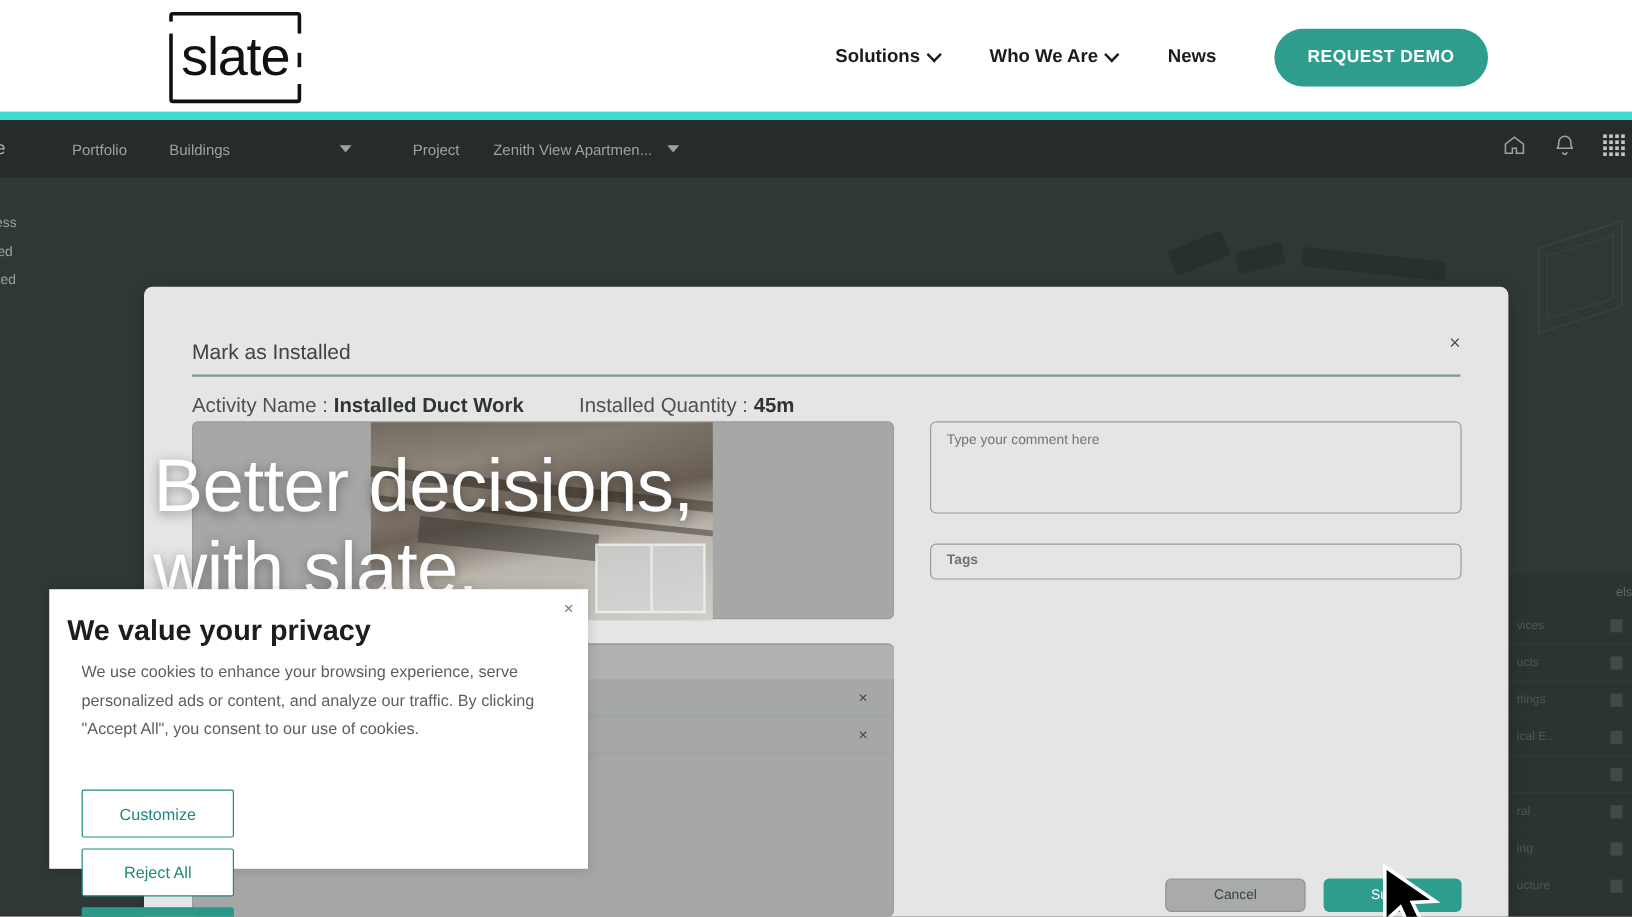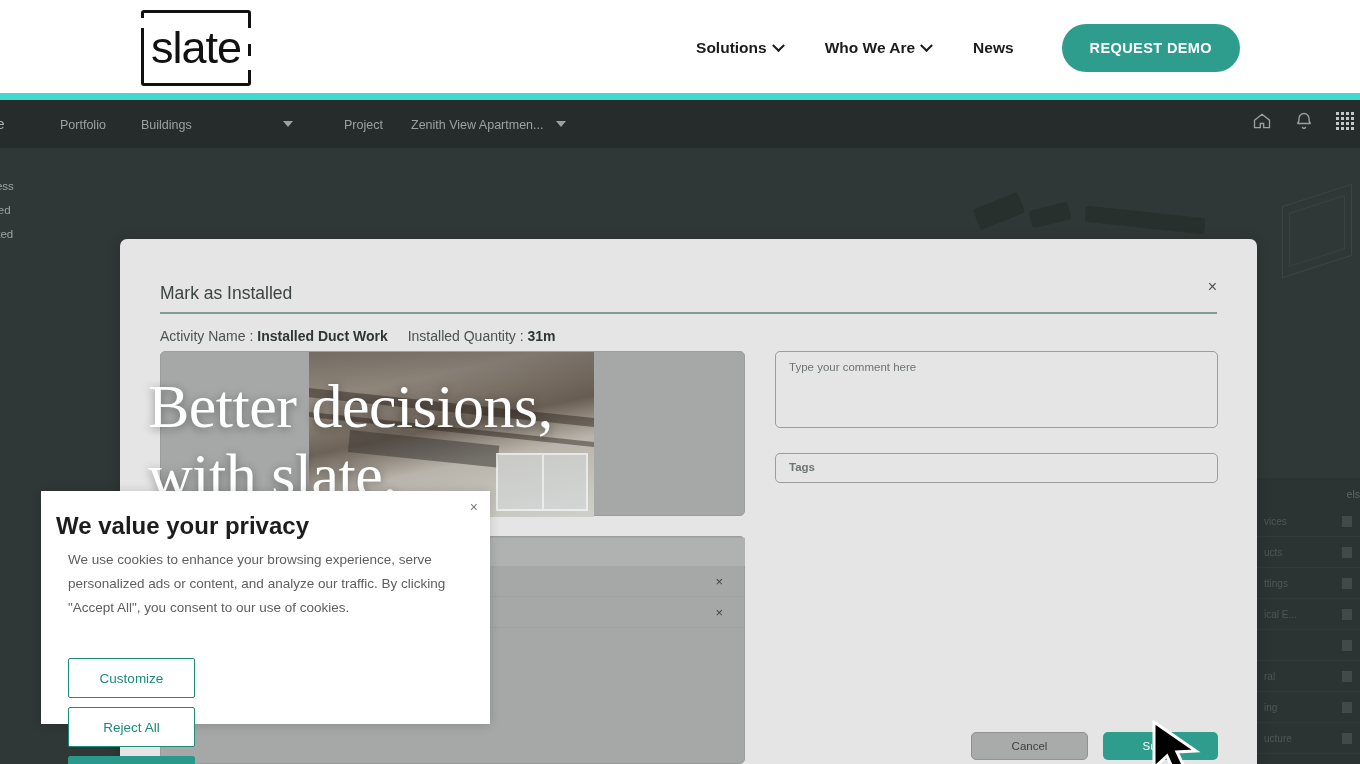--- a/index.html
+++ b/index.html
@@ -145,21 +145,21 @@
   .modal-close {
     position: absolute; right: 40px; top: 40px;
     font-size: 16px; color: #4a514f; cursor: pointer; line-height: 1;
   }
   .modal-rule {
     position: absolute; left: 40px; top: 73px; width: 1057px; height: 2px;
     background: #7f9d97;
   }
   .meta-row {
     position: absolute; left: 40px; top: 89px;
-    display: flex; gap: 20px; font-size: 14px; color: #4b5250;
+    display: flex; gap: 46px; font-size: 17px; color: #4b5250;
   }
   .meta-row b { color: #2e3533; }
   .panel {
     position: absolute; background: #a6a8a7;
     border: 1px solid #9a9d9c; border-radius: 5px;
   }
   .photo-panel { left: 40px; top: 112px; width: 585px; height: 165px; }
   .photo {
     position: absolute; left: 148px; top: 0px; width: 285px; height: 165px;
     background:
@@ -199,22 +199,22 @@
     color: #3b4240; font-size: 11.5px; cursor: pointer;
   }
   .btn-submit {
     position: absolute; left: 983px; top: 493px; width: 115px; height: 28px;
     border: none; border-radius: 5px; background: #2f9d8e;
     color: #ffffff; font-size: 11.5px; cursor: pointer;
   }
 
   
   .hero {
-    position: absolute; left: 148px; top: 372px;
-    z-index: 30; pointer-events: none; font-family: Liberation Serif, serif;
+    position: absolute; left: 128px; top: 372px;
+    z-index: 30; pointer-events: none;
   }
   .hero-line {
     font-size: 62px; line-height: 1.11; color: #ffffff; font-weight: normal;
     text-shadow: 0 2px 10px rgba(0,0,0,.38);
     letter-spacing: -.5px; white-space: nowrap;
   }
 
   
   .cookie {
     position: absolute; left: 41px; top: 491px;
@@ -346,21 +346,21 @@
     <div class="modal-close">×</div>
     <div class="modal-rule"></div>
 
     <div class="meta-row">
       <div>
         <span>Activity Name :</span>
         <b>Installed Duct Work</b>
       </div>
       <div>
         <span>Installed Quantity :</span>
-        <b>31m</b>
+        <b>45m</b>
       </div>
     </div>
 
     <div class="panel photo-panel">
       <div class="photo">
         <i class="beam b1"></i>
           <i class="beam b2"></i>
           <i class="beam b3"></i>
         <i class="win"></i>
       </div>

